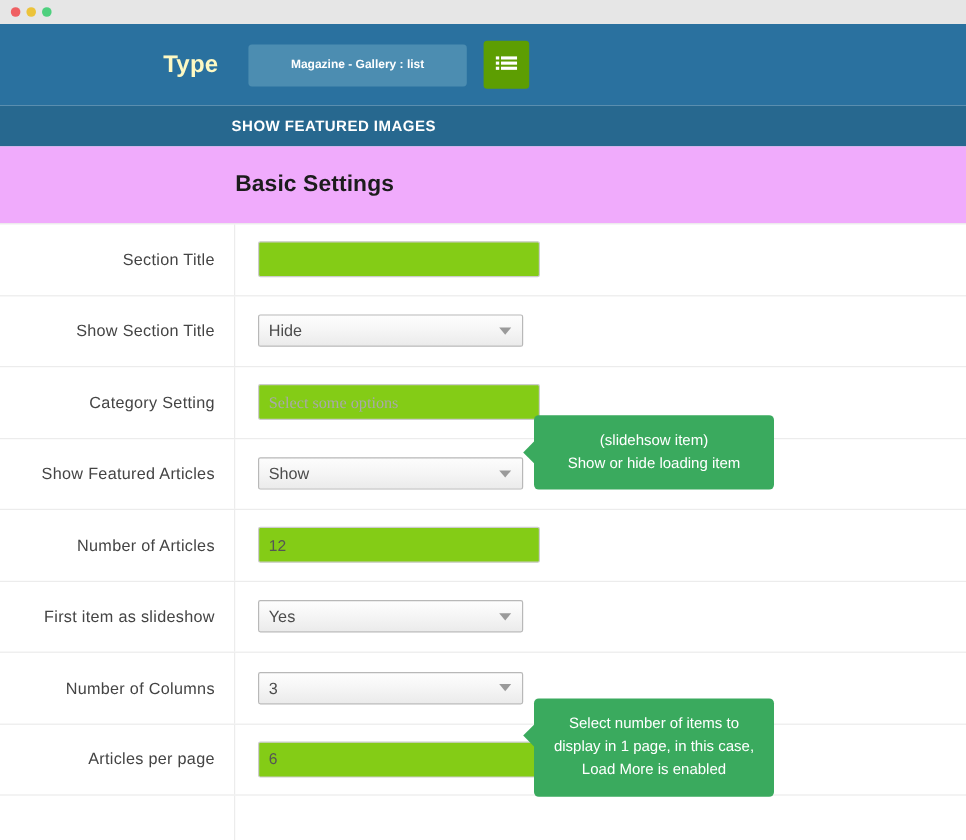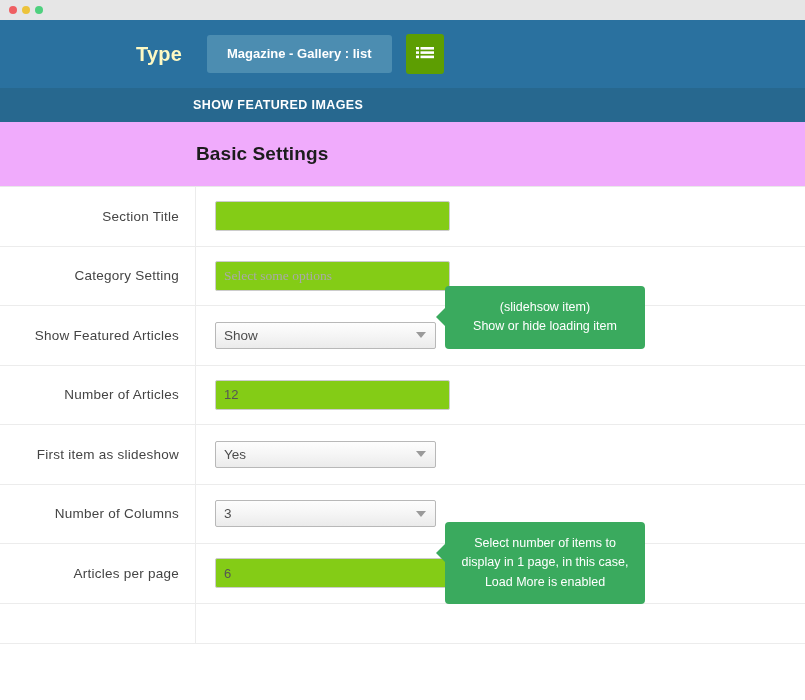--- a/index.html
+++ b/index.html
@@ -41,21 +41,21 @@
     color: #fef9c3;
     font-size: 20px;
     font-weight: bold;
     margin-left: 136px;
     letter-spacing: .2px;
   }
   .type-select {
     margin-left: 25px;
     background: #4c8db1;
     color: #ffffff;
-    font-size: 13px;
+    font-size: 10px;
     font-weight: bold;
     padding: 12px 20px;
     border-radius: 3px;
     min-width: 182px;
     text-align: center;
     line-height: 1.1;
     cursor: pointer;
   }
   .menu-btn {
     margin-left: 14px;
@@ -253,20 +253,31 @@
 
     <div class="row">
       <div class="label-cell">
         <span>Section Title</span>
       </div>
       <div class="field-cell">
         <input class="text-input" type="text" value="" style="">
       </div>
     </div>
 
+    <div class="row">
+      <div class="label-cell">
+        <span>Show Section Title</span>
+      </div>
+      <div class="field-cell">
+        <div class="select-input">
+          <span class="val">Hide</span>
+          <span class="caret"></span>
+        </div>
+      </div>
+    </div>
 
     <div class="row">
       <div class="label-cell">
         <span>Category Setting</span>
       </div>
       <div class="field-cell">
         <input class="text-input" type="text" placeholder="Select some options" style="">
       </div>
     </div>
 

